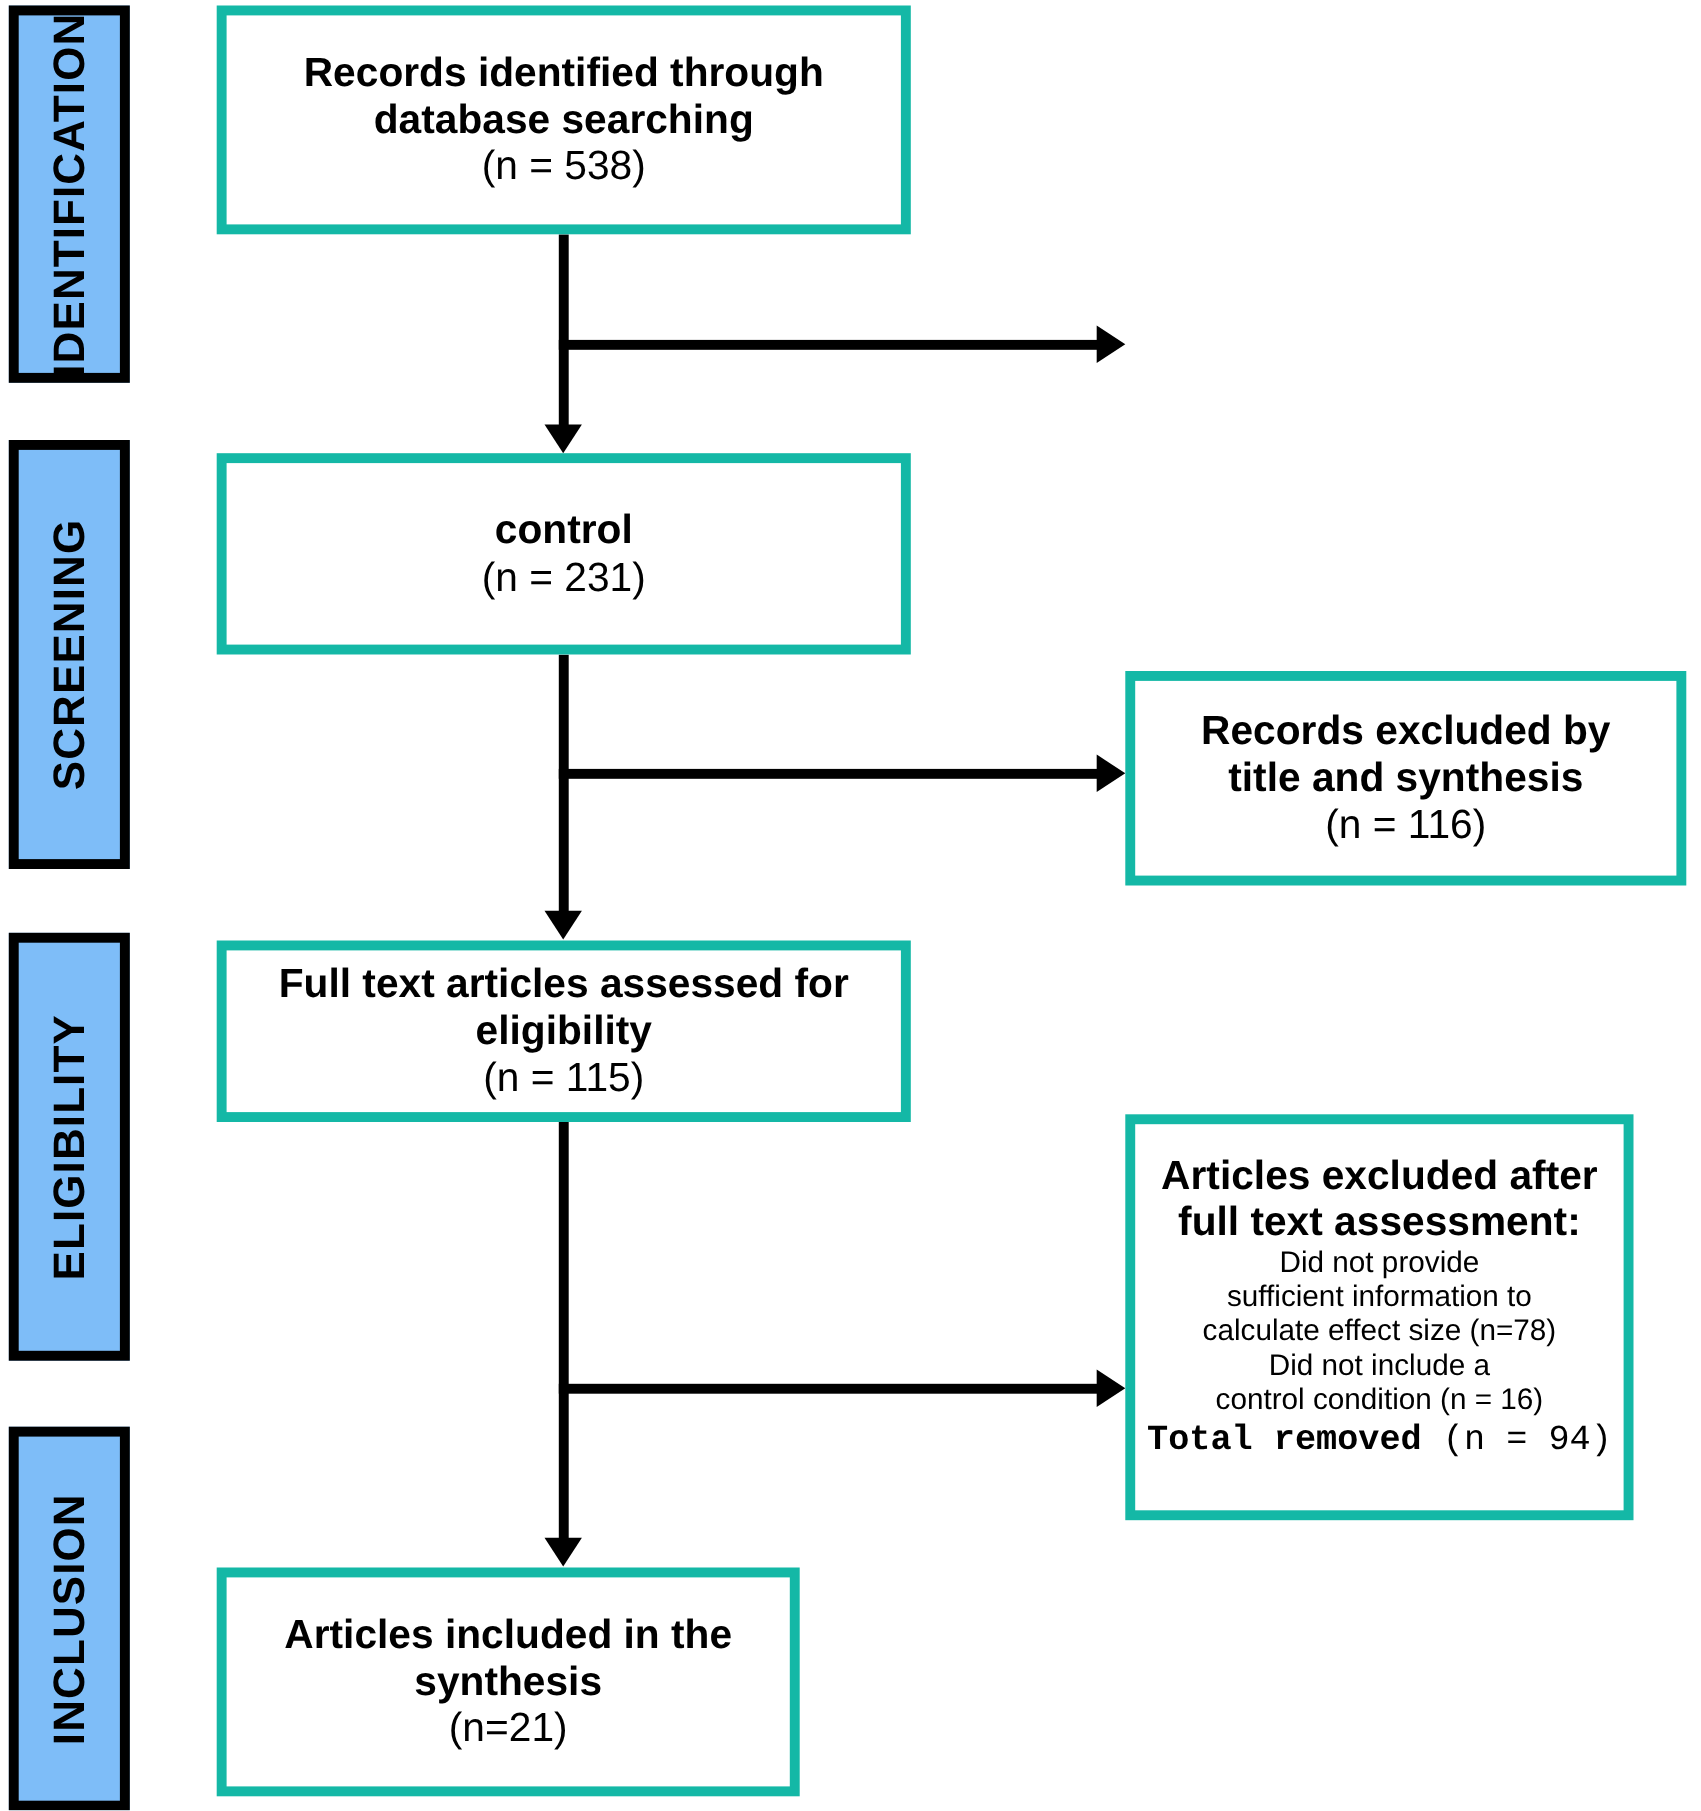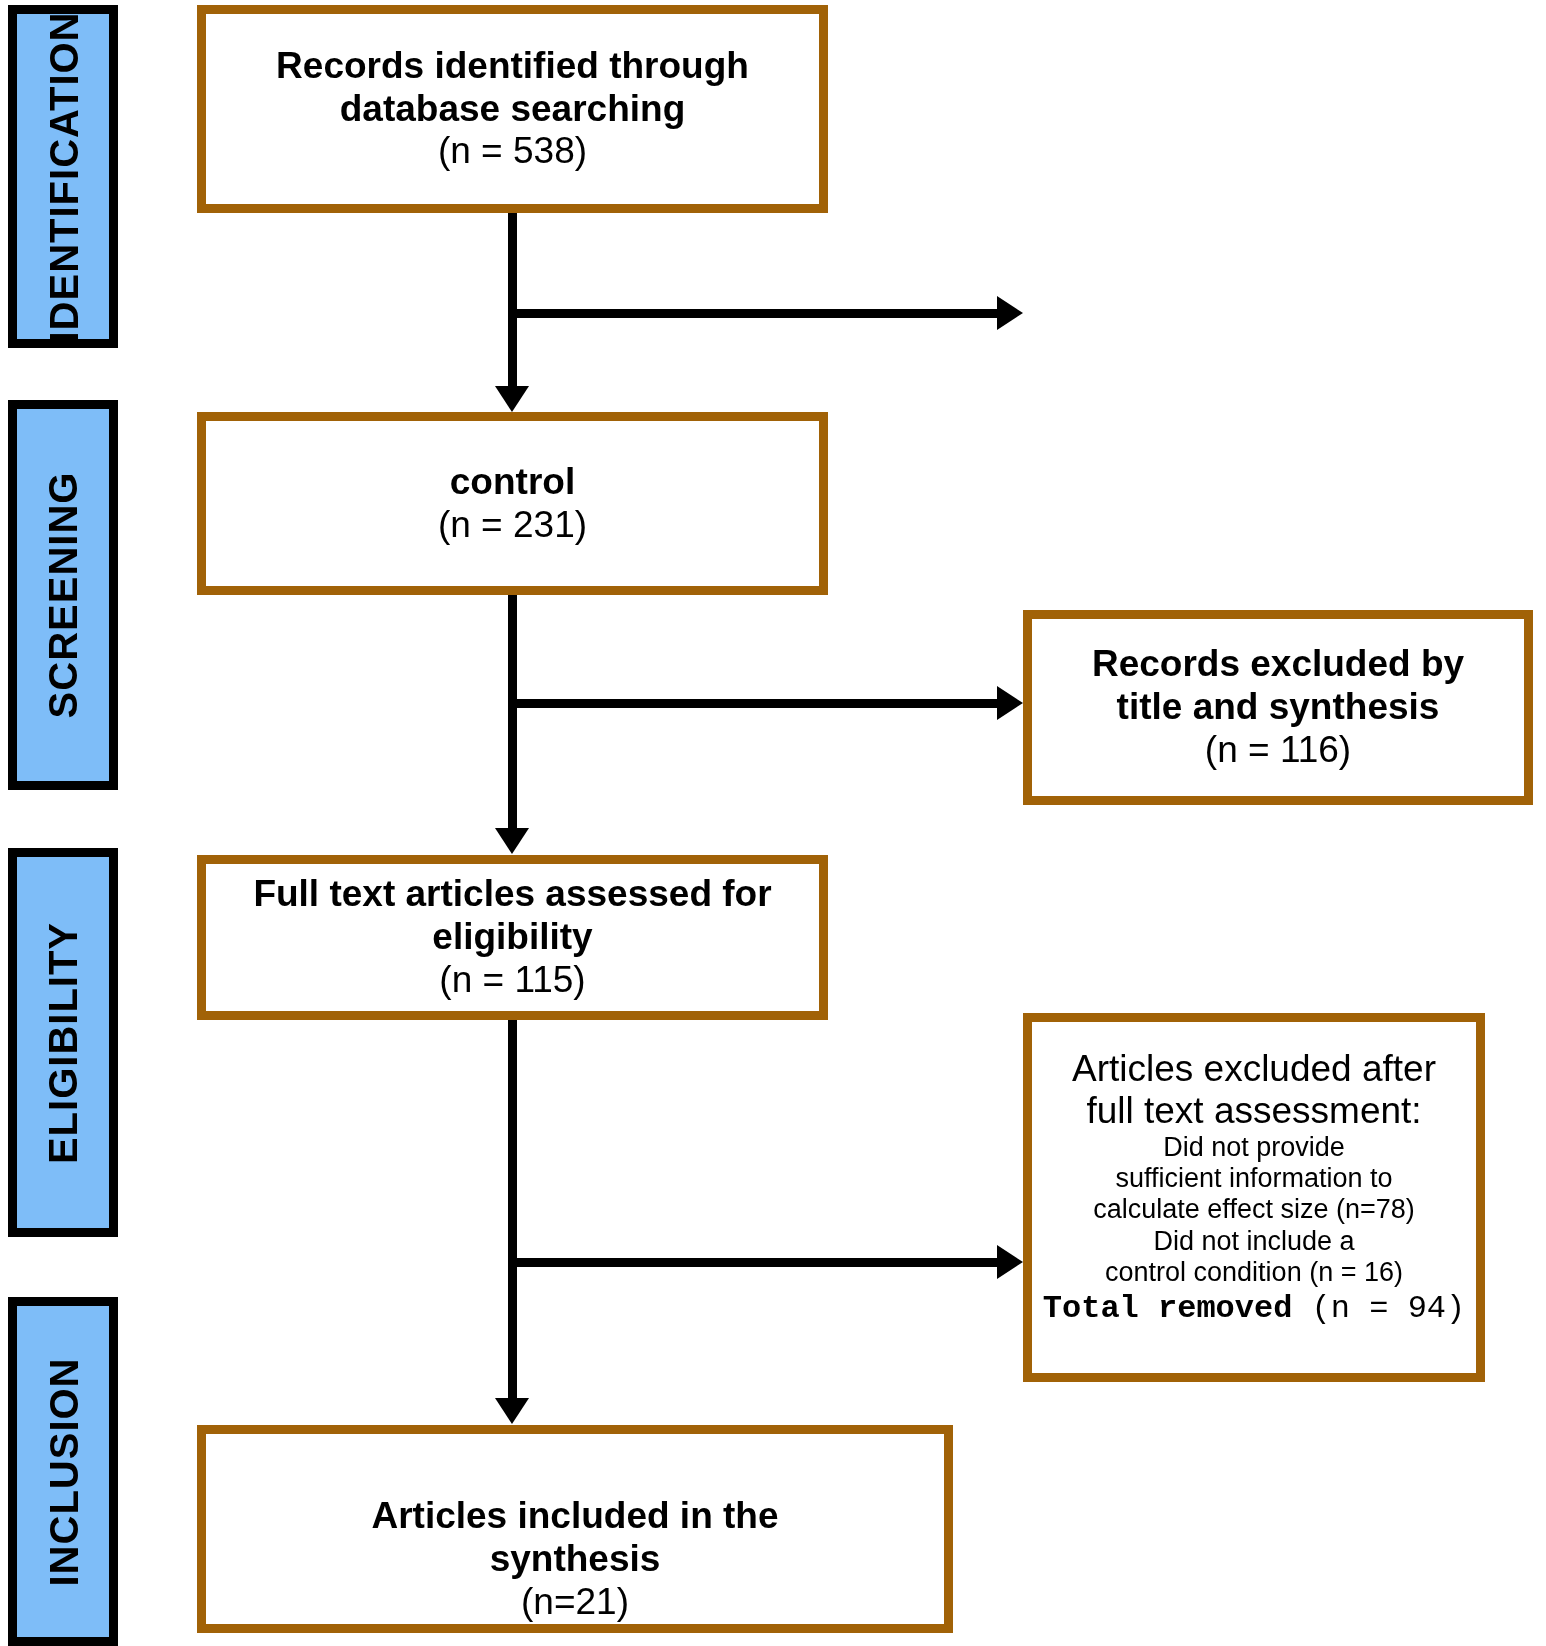--- a/index.html
+++ b/index.html
@@ -38,21 +38,21 @@
     font-size: 40px;
     letter-spacing: 1px;
     color: #000000;
     line-height: 1;
   }
 
   
   .node-box {
     position: absolute;
     background: #ffffff;
-    border: 9px solid #a16207;
+    border: 9px solid #14b8a6;
     box-sizing: border-box;
     display: flex;
     flex-direction: column;
     align-items: center;
     justify-content: center;
     text-align: center;
     color: #000000;
   }
   .node-title {
     font-weight: bold;
@@ -65,21 +65,21 @@
     font-size: 37px;
     line-height: 1.16;
   }
 
   
   .node-box.detail-box {
     justify-content: flex-start;
     padding-top: 26px;
   }
   .detail-box .node-title {
-    font-weight: normal;
+    font-weight: bold;
     font-size: 37px;
     line-height: 1.13;
     padding: 0 8px;
   }
   .detail-list {
     font-weight: normal;
     font-size: 27px;
     line-height: 1.16;
     text-align: center;
     padding: 0 8px;
@@ -171,21 +171,21 @@
     <div class="node-title">control</div>
     <div class="node-count">(n = 231)</div>
   </div>
 
   <div class="node-box" style="left:197px; top:855px; width:631px; height:165px;">
     <div class="node-title">Full text articles assessed for</div>
     <div class="node-title">eligibility</div>
     <div class="node-count">(n = 115)</div>
   </div>
 
-  <div class="node-box" style="left:197px; top:1425px; width:756px; height:208px;justify-content:flex-end;">
+  <div class="node-box" style="left:197px; top:1425px; width:530px; height:208px;">
     <div class="node-title">Articles included in the</div>
     <div class="node-title">synthesis</div>
     <div class="node-count">(n=21)</div>
   </div>
 
 
   <div class="node-box" style="left:1023px; top:610px; width:510px; height:195px;">
     <div class="node-title">Records excluded by</div>
     <div class="node-title">title and synthesis</div>
     <div class="node-count">(n = 116)</div>

